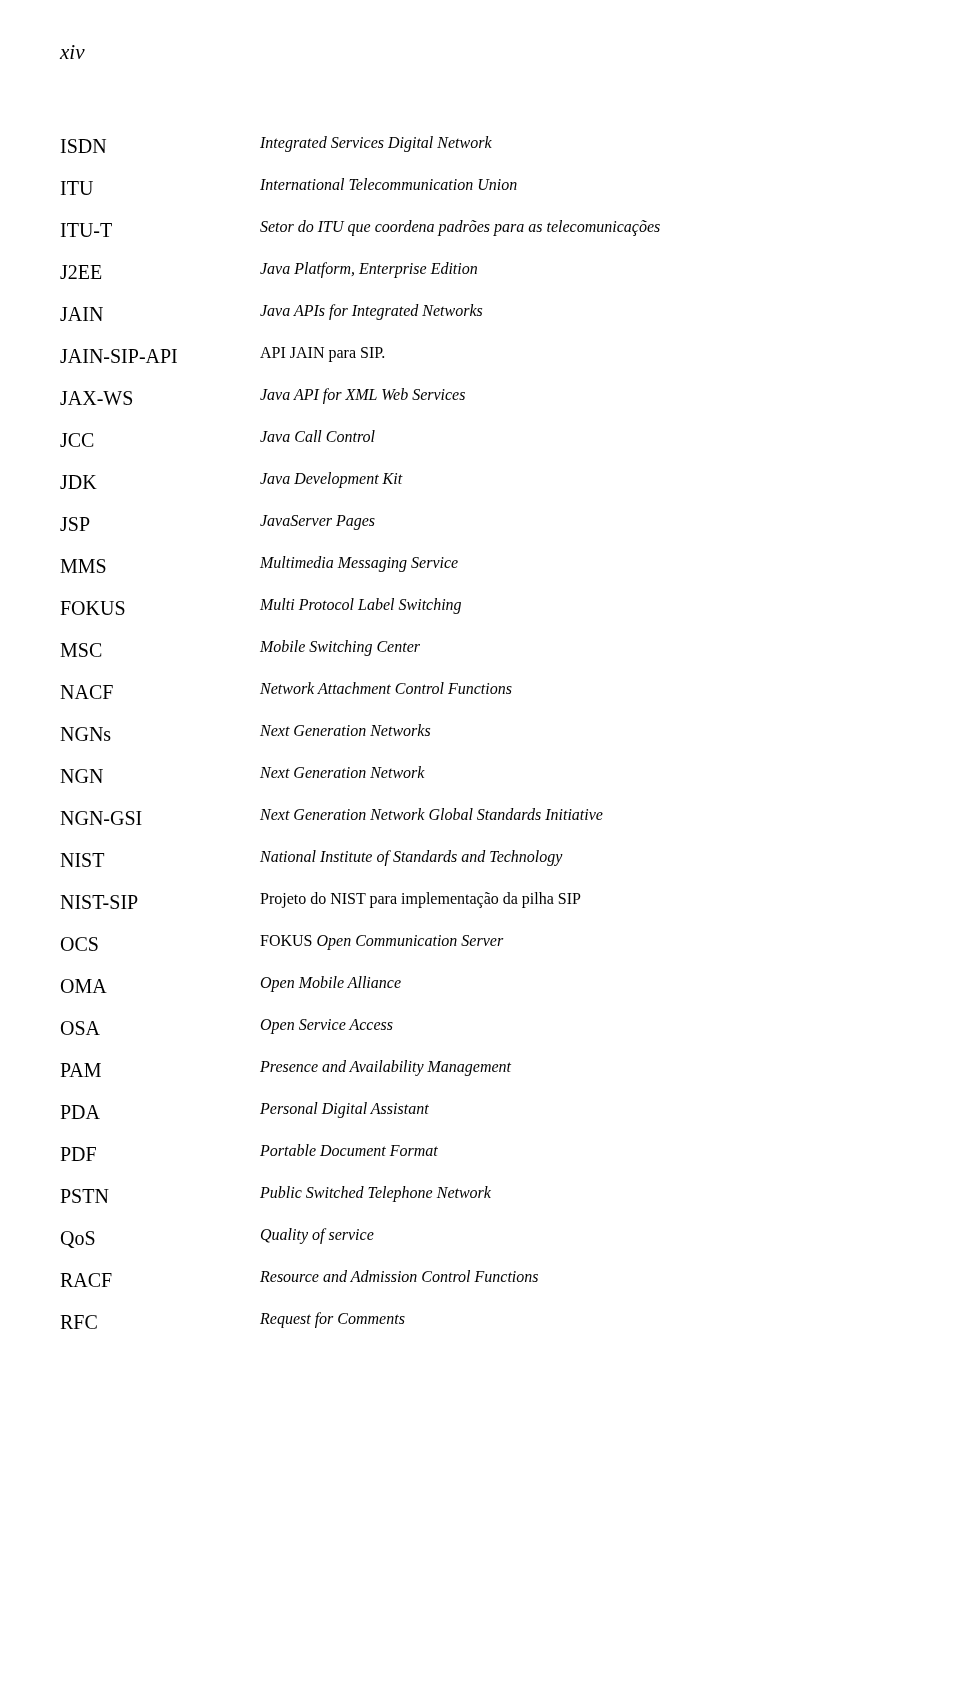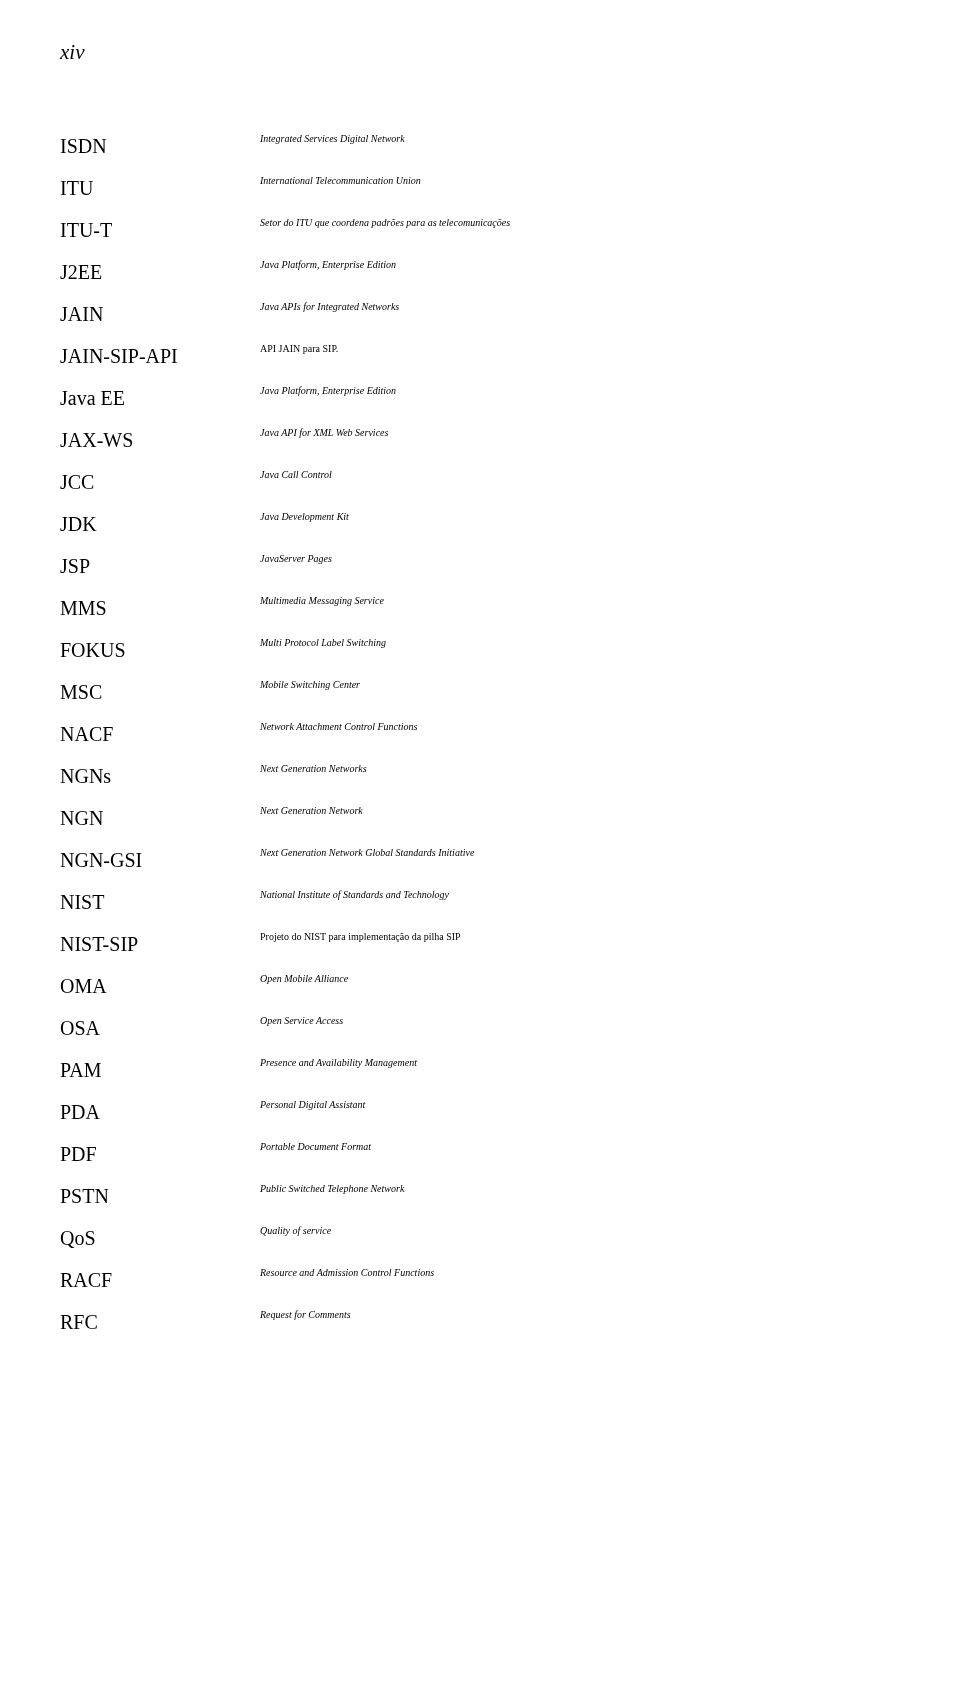--- a/index.html
+++ b/index.html
@@ -41,21 +41,21 @@
       font-size: 20px;
       font-weight: normal;
       font-style: normal;
       width: 200px;
       padding-right: 30px;
       white-space: nowrap;
     }
 
     .acronym-table tr td:last-child {
       font-family: "Times New Roman", Times, serif;
-      font-size: 10px;
+      font-size: 16px;
       font-style: italic;
     }
   </style>
 </head>
 <body>
 
 <div class="page-number">xiv</div>
 
 <table class="acronym-table">
   <tbody id="table-body">
@@ -75,24 +75,20 @@
         <td>J2EE</td>
         <td><em>Java Platform, Enterprise Edition</em></td>
       </tr>
       <tr>
         <td>JAIN</td>
         <td><em>Java APIs for Integrated Networks</em></td>
       </tr>
       <tr>
         <td>JAIN-SIP-API</td>
         <td style="font-style: normal;">API JAIN para SIP.</td>
-      </tr>
-      <tr>
-        <td>Java EE</td>
-        <td><em>Java Platform, Enterprise Edition</em></td>
       </tr>
       <tr>
         <td>JAX-WS</td>
         <td><em>Java API for XML Web Services</em></td>
       </tr>
       <tr>
         <td>JCC</td>
         <td><em>Java Call Control</em></td>
       </tr>
       <tr>
@@ -133,20 +129,24 @@
       </tr>
       <tr>
         <td>NIST</td>
         <td><em>National Institute of Standards and Technology</em></td>
       </tr>
       <tr>
         <td>NIST-SIP</td>
         <td style="font-style: normal;">Projeto do NIST para implementação da pilha SIP</td>
       </tr>
       <tr>
+        <td>OCS</td>
+        <td><span style="font-style: normal;">FOKUS </span><em>Open Communication Server</em></td>
+      </tr>
+      <tr>
         <td>OMA</td>
         <td><em>Open Mobile Alliance</em></td>
       </tr>
       <tr>
         <td>OSA</td>
         <td><em>Open Service Access</em></td>
       </tr>
       <tr>
         <td>PAM</td>
         <td><em>Presence and Availability Management</em></td>

